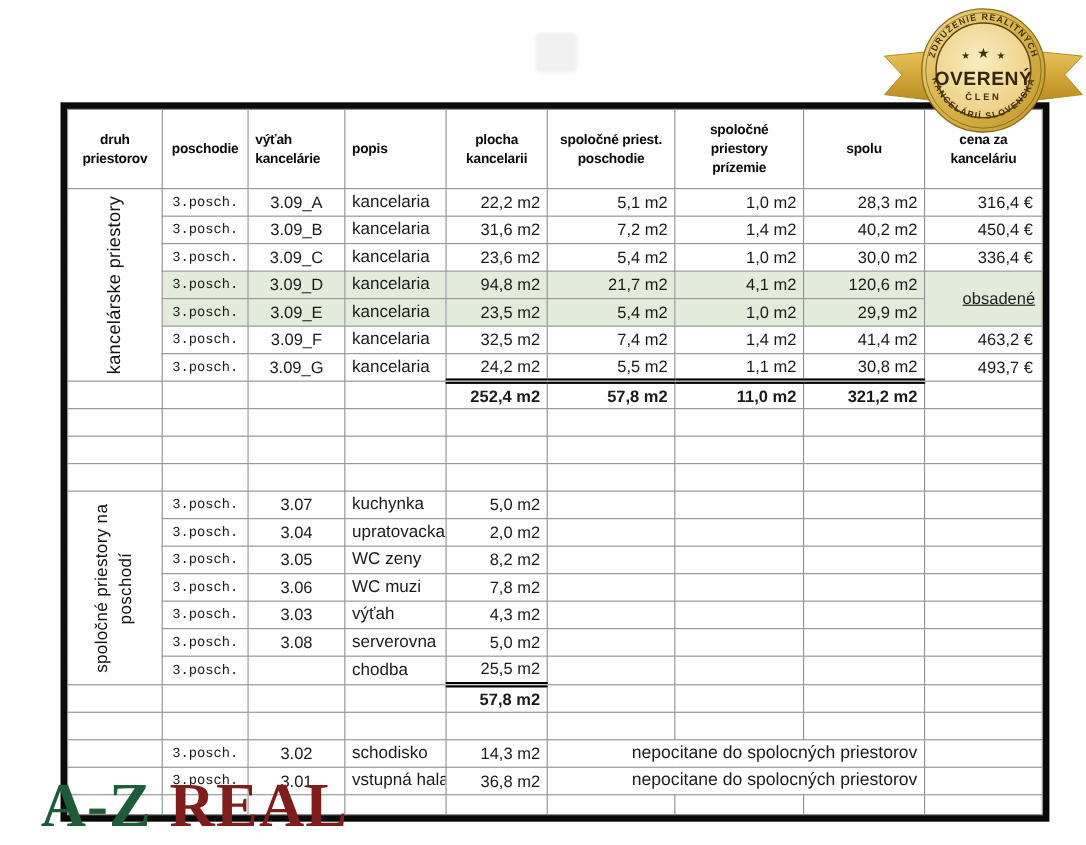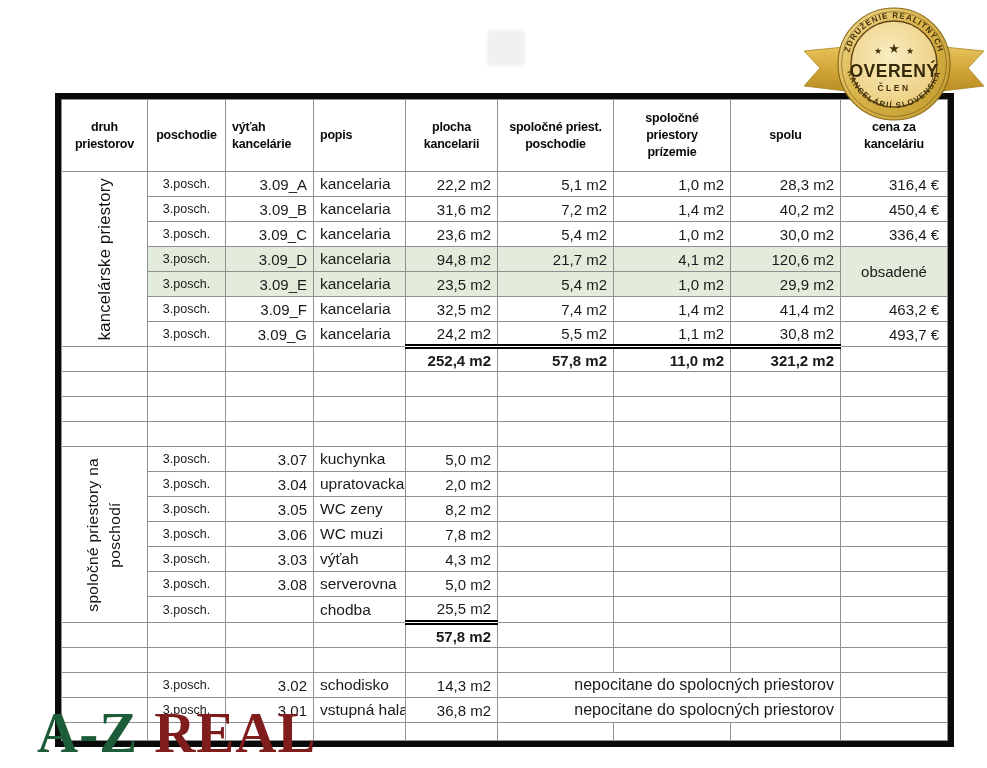--- a/index.html
+++ b/index.html
@@ -19,28 +19,28 @@
   table { border-collapse:collapse; table-layout:fixed; width:886px; }
   td, th { border:1px solid #8f8f8f; padding:0 6px; overflow:hidden; white-space:nowrap; box-sizing:border-box; }
   thead tr { height:72px; }
   tbody tr { height:25px; }
   tr.row-chodba { height:26px; }
   tr.row-bottom { height:18px; }
   th { font-size:12.5px; font-weight:700; color:#0a0a0a; white-space:pre-line; line-height:1.35;
        text-align:center; vertical-align:middle; letter-spacing:-0.2px; }
   th.left { text-align:left; }
   td { font-size:15px; color:#1a1a1a; }
-  td.pc { text-align:center; font-size:12.5px; }
-  td.cc { text-align:right; }
+  td.pc { text-align:center; font-size:12.5px;font-family:Liberation Mono, monospace; }
+  td.cc { text-align:center; }
   td.pp { text-align:left; font-size:15.5px; padding-right:0; }
   td.n  { text-align:right; }
   td.cena { text-align:right; padding-right:8px; }
   td.tot { font-weight:700; text-align:right; }
   td.hl { background:#e3ecda; }
-  td.obs { text-align:center; vertical-align:middle; }
+  td.obs { text-align:right; vertical-align:middle;text-decoration:underline; }
   td.notec { text-align:right; font-size:16px; }
   td.dbl-top { border-top:5px double #000; }
   td.dbl-bot { border-bottom:5px double #000; }
   td.vcell { vertical-align:middle; text-align:center; padding:0; }
   .vlabel { writing-mode:vertical-rl; transform:rotate(180deg); margin:0 auto;
             font-size:16.5px; color:#111; white-space:pre-line; line-height:1.45; letter-spacing:0.3px; }
   .vlabel.two { font-size:15.5px; }
 
   
   .logo { position:absolute; left:6px; top:700px; z-index:5;

